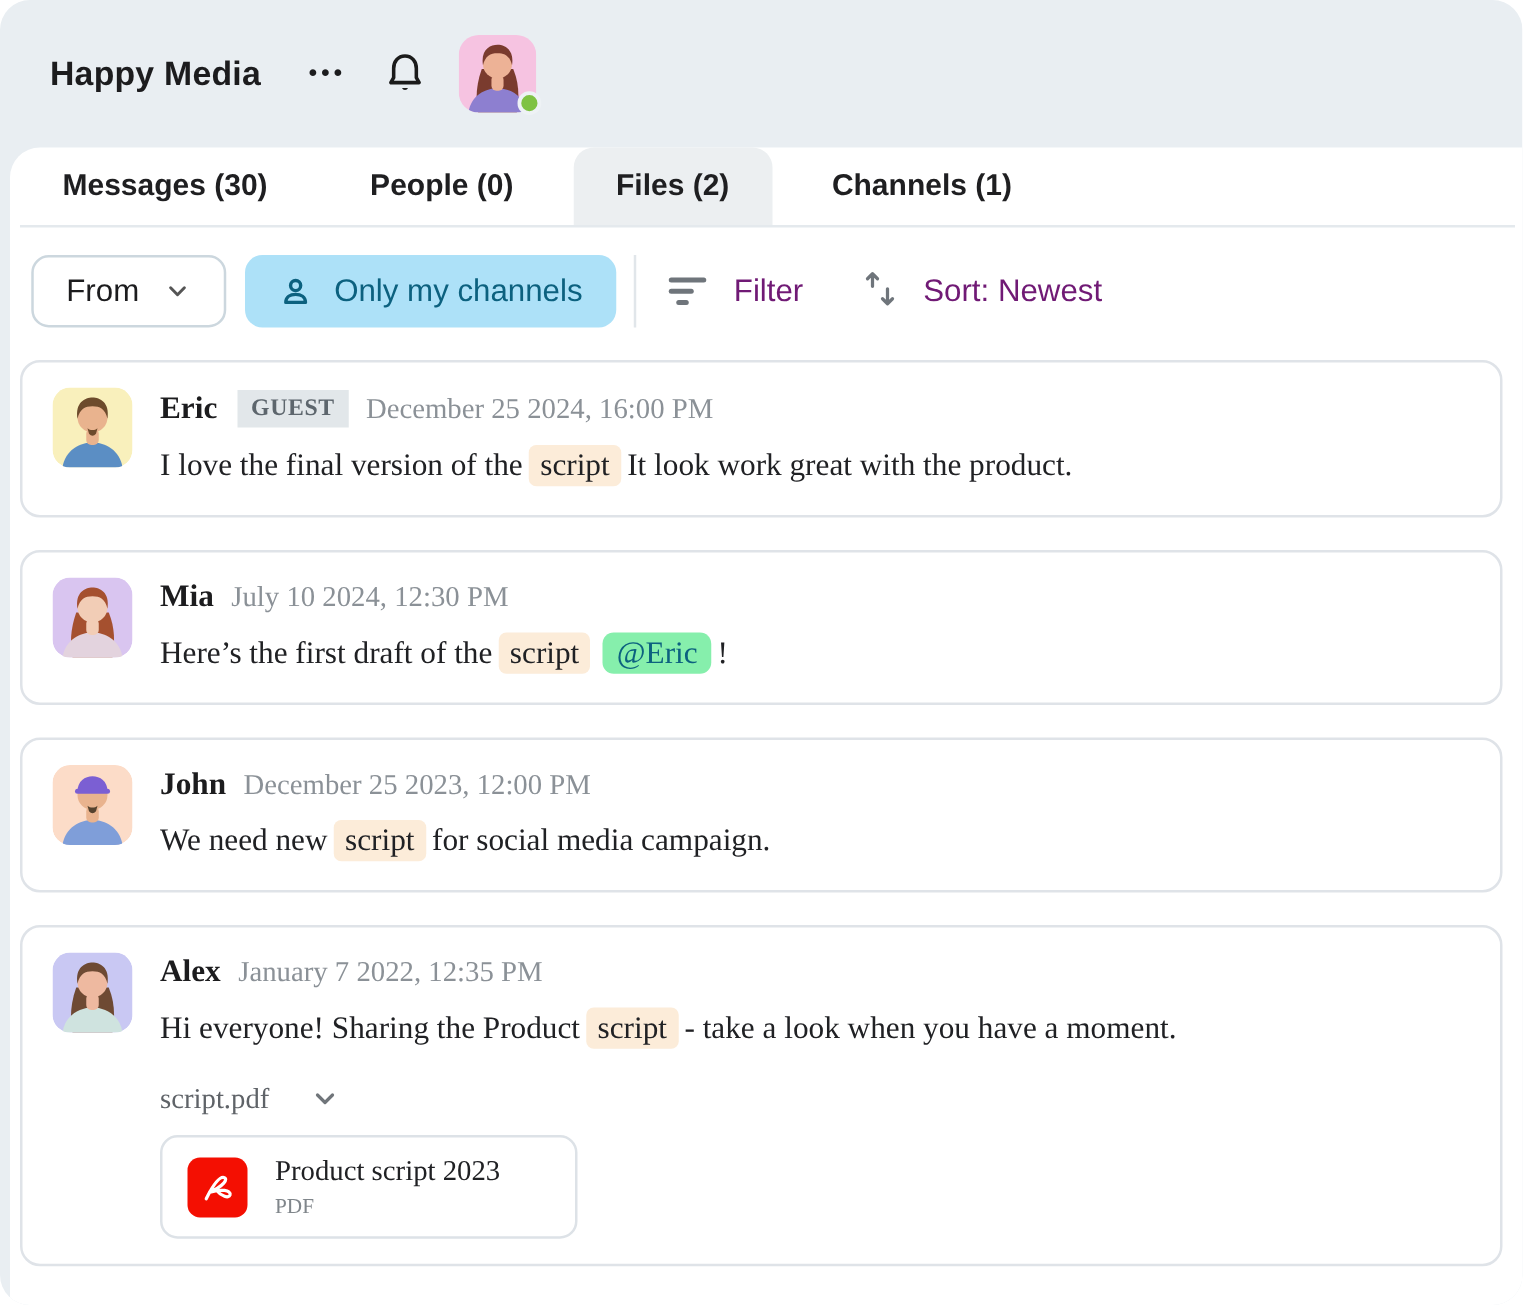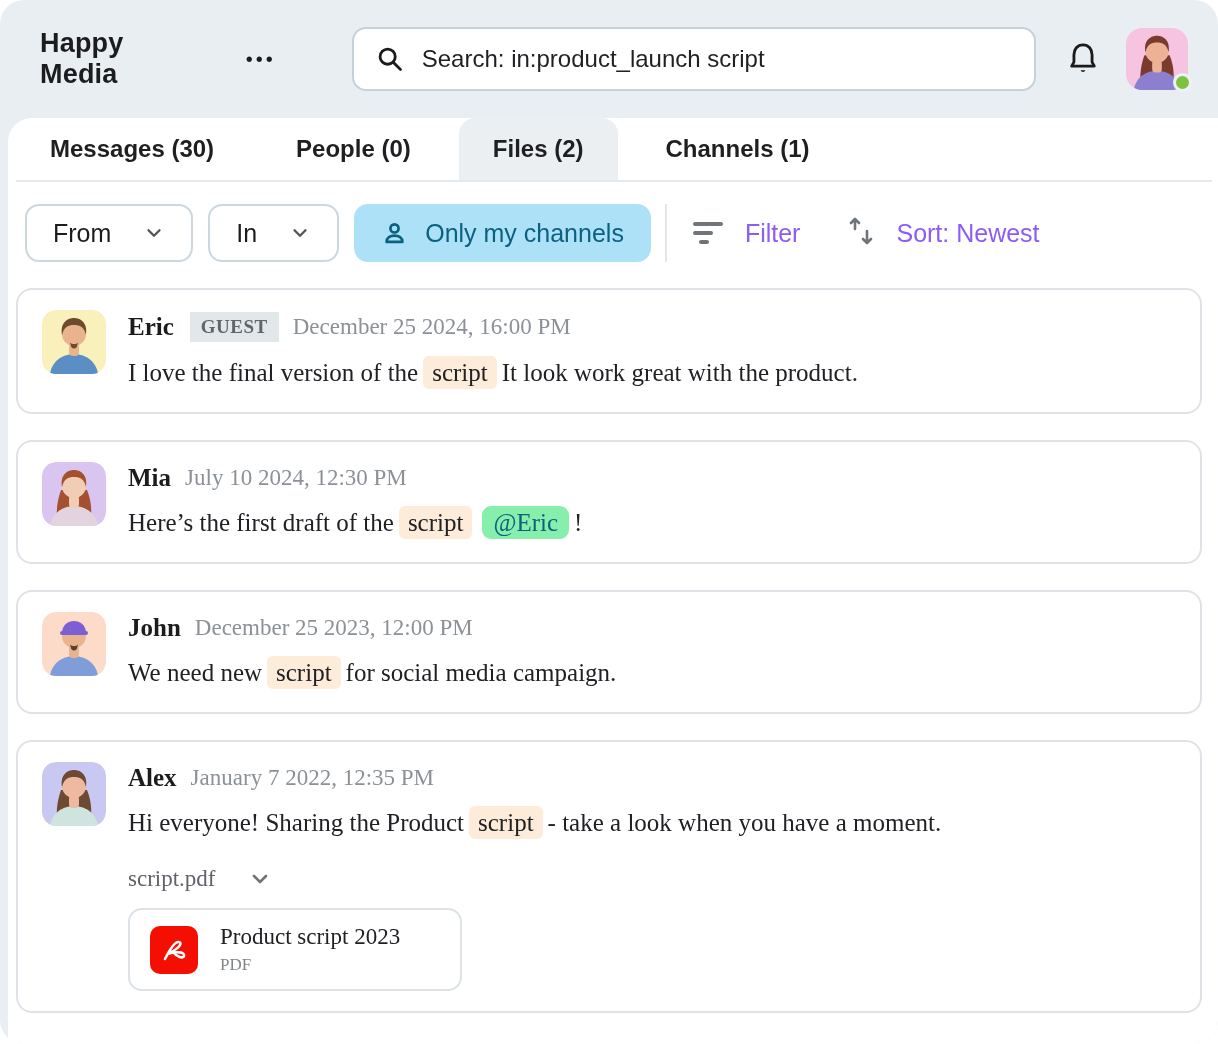--- a/index.html
+++ b/index.html
@@ -75,38 +75,38 @@
   .tab.active { background: #eceff1; border-radius: 16px 16px 0 0; }
 
   
   .filter-row {
     display: flex; align-items: center;
     padding: 22px 26px 26px 17px;
   }
   .dropdown-btn {
     height: 58px; background: #fff;
     border: 2px solid #ccd7de; border-radius: 14px;
-    display: inline-flex; align-items: center; gap: 32px;
+    display: inline-flex; align-items: center; gap: 20px;
     padding: 0 26px;
     font-family: inherit; font-size: 25px; color: #1c1c1e; cursor: pointer;
   }
   .dropdown-btn + .dropdown-btn { margin-left: 15px; }
   .channels-pill {
     margin-left: 15px;
     height: 58px; border: none; border-radius: 14px;
     background: #ade1f8; color: #0c617f;
     display: inline-flex; align-items: center; gap: 17px;
     padding: 0 27px;
     font-family: inherit; font-size: 25px; cursor: pointer;
   }
   .v-divider { width: 2px; height: 58px; background: #e1e6ea; margin: 0 24px 0 14px; }
   .filter-btn, .sort-btn {
     display: inline-flex; align-items: center; gap: 20px;
     background: none; border: none; cursor: pointer;
-    font-family: inherit; font-size: 25px; color: #8b5cf6;
+    font-family: inherit; font-size: 25px; color: #701a75;
   }
   .sort-btn { margin-left: 46px; }
 
   
   .results { padding: 0 16px 0 8px; }
   .card {
     border: 2px solid #dfe3e8; border-radius: 16px;
     padding: 20px 24px;
     margin-bottom: 26px;
     display: flex; align-items: flex-start; font-family: Liberation Serif, serif;
@@ -154,27 +154,20 @@
 </style>
 </head>
 <body>
 
 <div class="app">
 
   <div class="header">
     <span class="workspace-name">Happy Media</span>
     <span class="menu-dots">•••</span>
 
-    <div class="search-box">
-      <svg width="28" height="28" viewBox="0 0 24 24" fill="none" stroke="#1b1b1b" stroke-width="2.4" stroke-linecap="round">
-        <circle cx="10" cy="10" r="6.5"></circle>
-          <line x1="15.2" y1="15.2" x2="21" y2="21"></line>
-      </svg>
-      <input class="search-input" type="text" value="Search: in:product_launch script" style="">
-    </div>
 
     <button class="bell-btn">
       <svg width="34" height="38" viewBox="0 0 24 26" fill="none" stroke="#1b1b1b" stroke-width="2" stroke-linejoin="round">
         <path d="M12 3 C8 3 5.6 6.2 5.6 10 L5.6 15.2 L4 18 L20 18 L18.4 15.2 L18.4 10 C18.4 6.2 16 3 12 3 Z"></path>
         <path d="M10.3 21 a1.8 1.8 0 0 0 3.4 0 Z" fill="#1b1b1b" stroke="none"></path>
       </svg>
     </button>
 
     <button class="profile-btn">
       <span class="avatar">
@@ -196,26 +189,20 @@
     <div class="tabs">
       <button class="tab">Messages (30)</button>
       <button class="tab">People (0)</button>
       <button class="tab active">Files (2)</button>
       <button class="tab">Channels (1)</button>
     </div>
 
     <div class="filter-row">
       <button class="dropdown-btn">
         <span>From</span>
-        <svg width="22" height="22" viewBox="0 0 24 24" fill="none" stroke="#555" stroke-width="2.6" stroke-linecap="round" stroke-linejoin="round">
-            <path d="M6 9 L12 15 L18 9"></path>
-          </svg>
-      </button>
-      <button class="dropdown-btn">
-        <span>In</span>
         <svg width="22" height="22" viewBox="0 0 24 24" fill="none" stroke="#555" stroke-width="2.6" stroke-linecap="round" stroke-linejoin="round">
             <path d="M6 9 L12 15 L18 9"></path>
           </svg>
       </button>
       <button class="channels-pill">
         <svg width="27" height="27" viewBox="0 0 24 24" fill="none" stroke="#0c617f" stroke-width="2.4" stroke-linecap="round" stroke-linejoin="round">
           <circle cx="12" cy="7.5" r="3.6"></circle>
           <path d="M5 19.5 C5 15.6 8.2 13.8 12 13.8 C15.8 13.8 19 15.6 19 19.5 Z"></path>
         </svg>
         <span>Only my channels</span>

